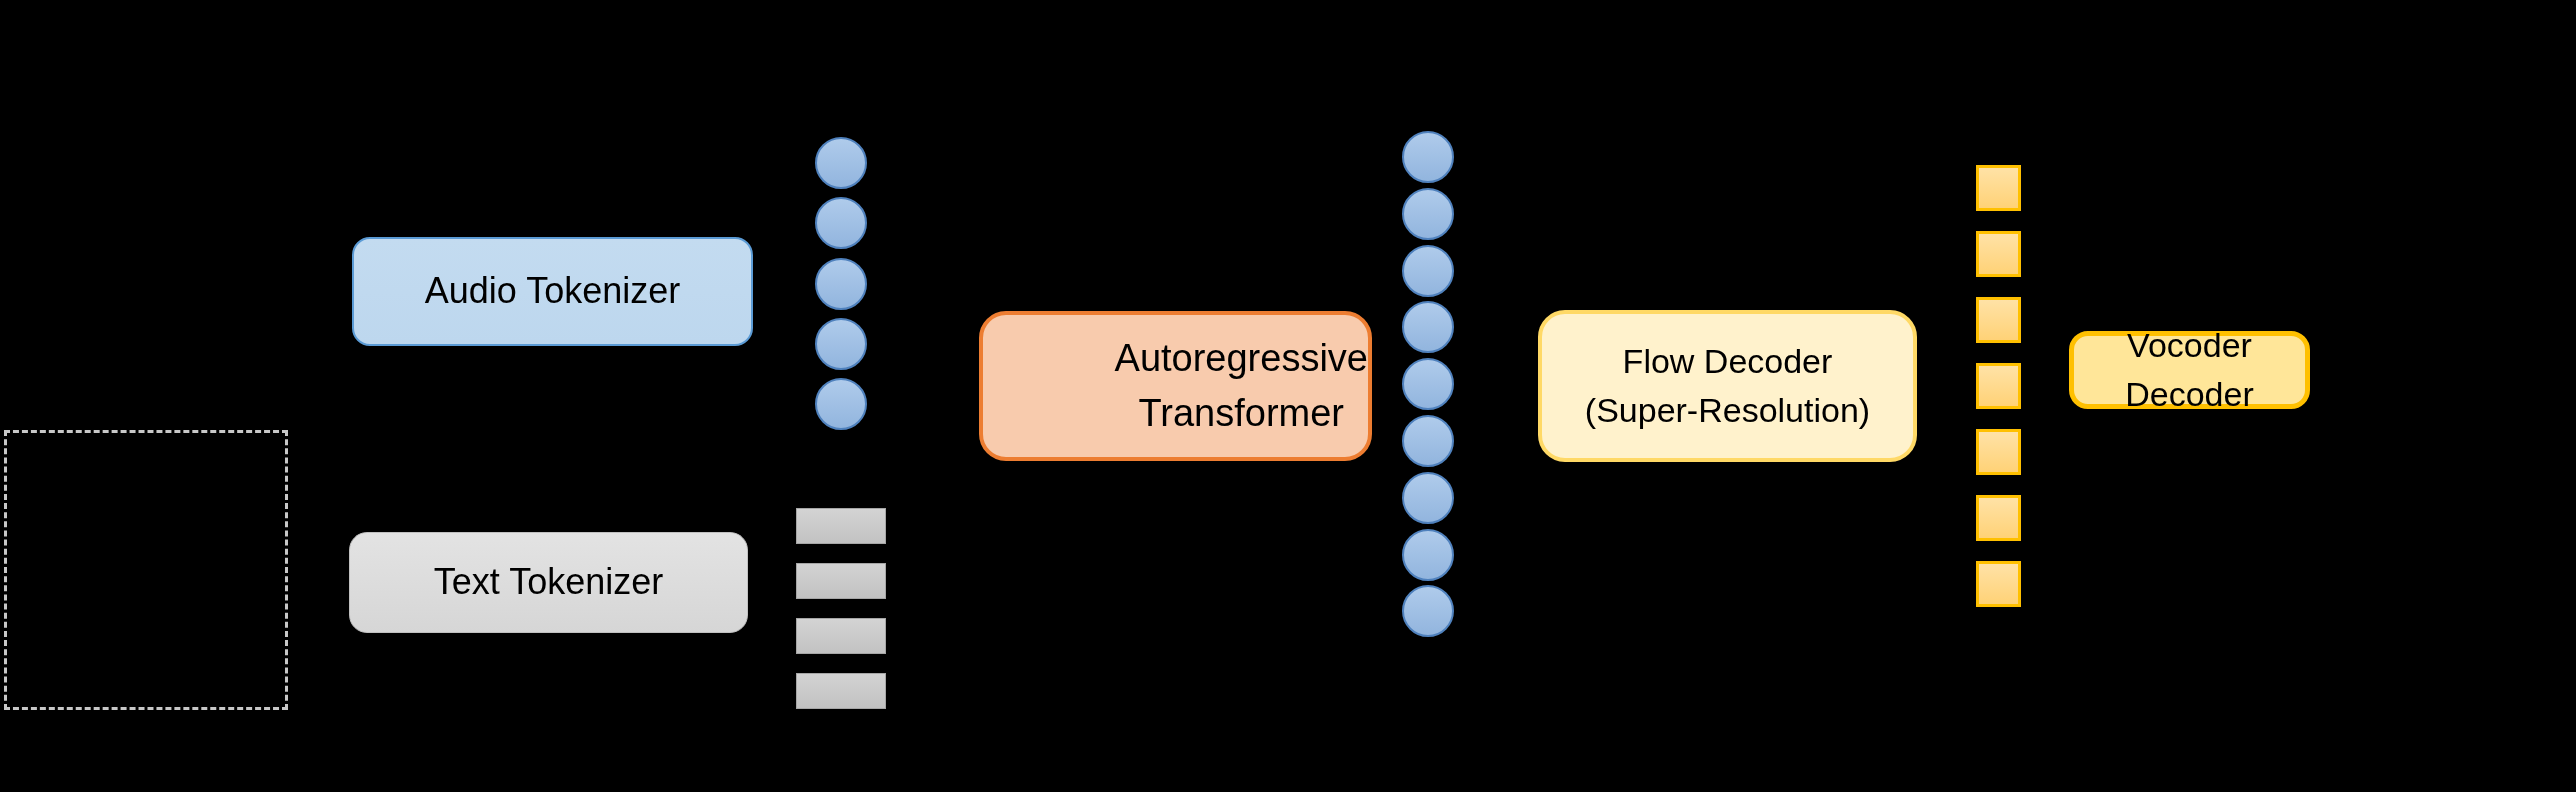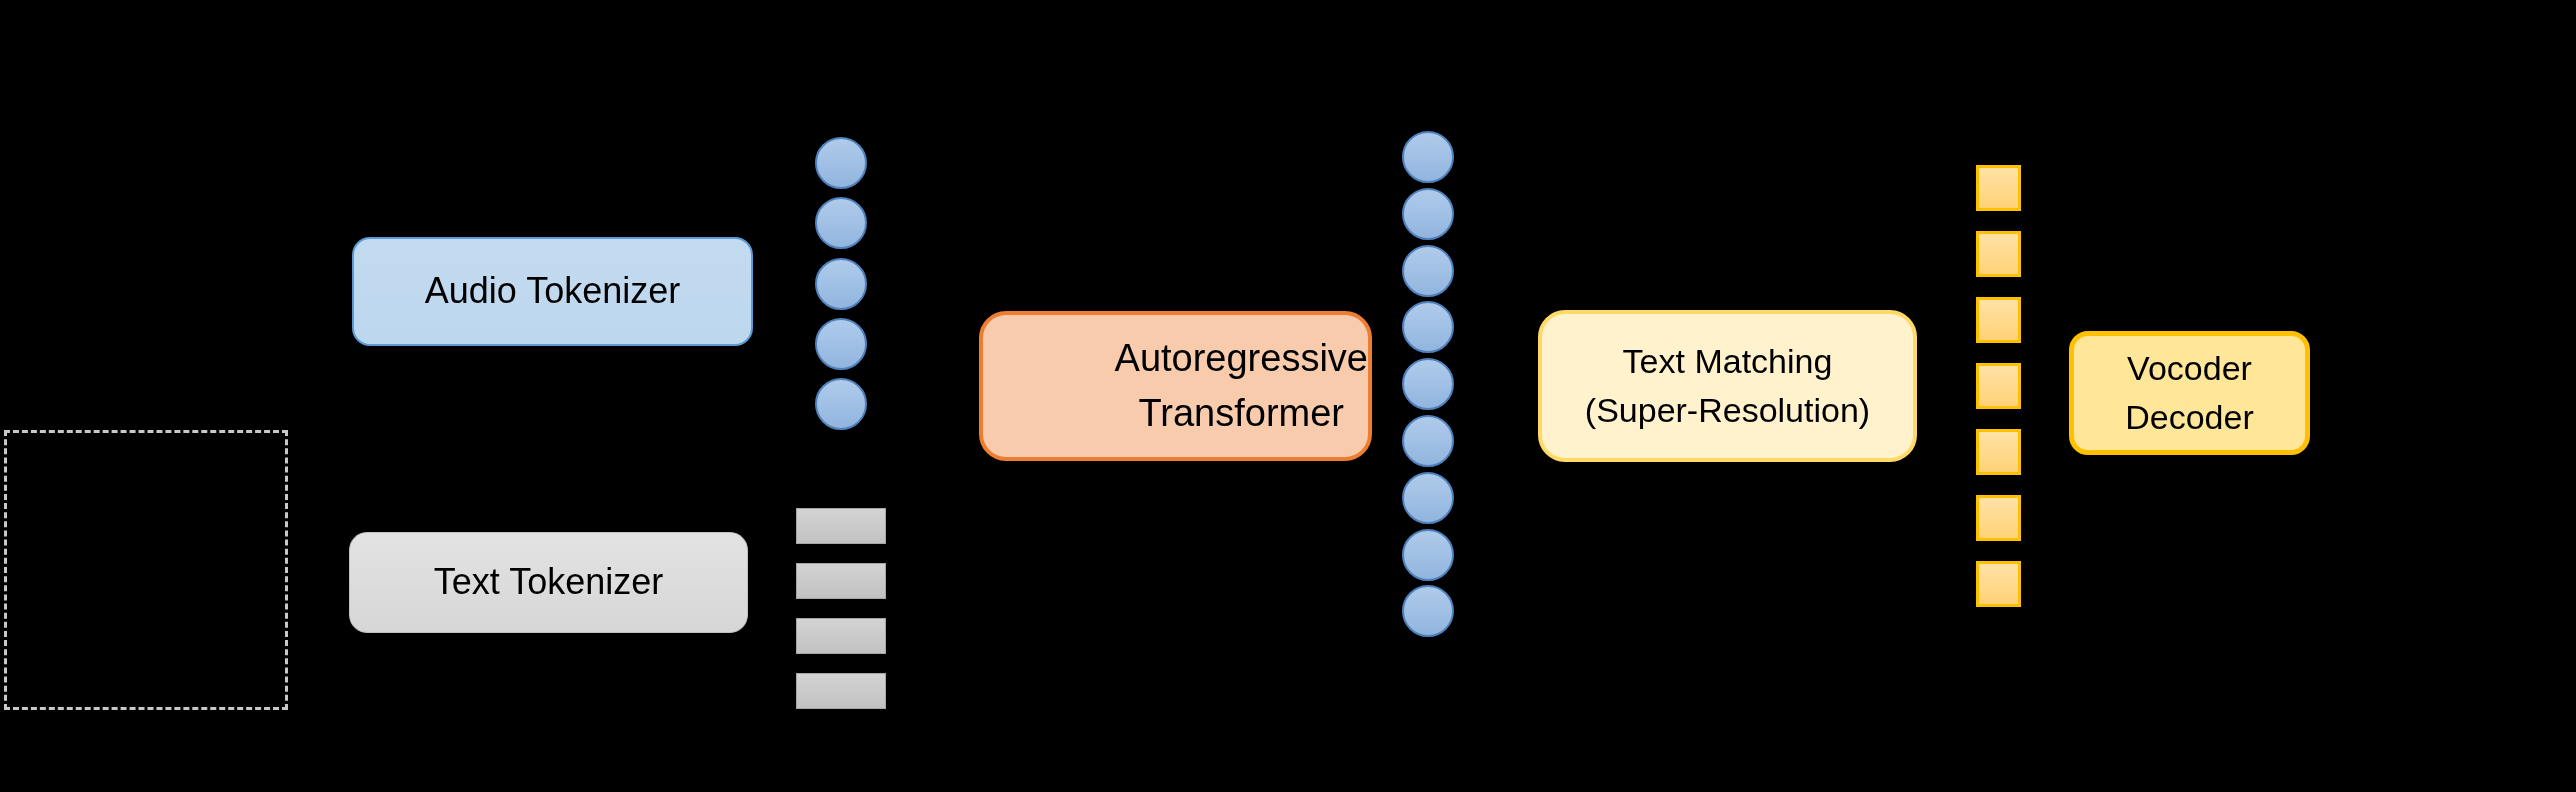--- a/index.html
+++ b/index.html
@@ -63,21 +63,21 @@
     justify-content: flex-end;
   }
   #flow-matching {
     left: 1538px; top: 310px; width: 379px; height: 152px;
     border-radius: 27px;
     border: 4.8px solid #FFD966;
     background: #FFF2CC;
     font-size: 34px;
   }
   #vocoder-decoder {
-    left: 2069px; top: 331px; width: 241px; height: 124px;
+    left: 2069px; top: 331px; width: 241px; height: 78px;
     border-radius: 19px;
     border: 5.3px solid #FFC000;
     background: #FFE699;
     font-size: 34px;
   }
   
   .token-column {
     position: absolute;
     display: flex;
     flex-direction: column;
@@ -146,21 +146,21 @@
       <span class="token circle" style="background: linear-gradient(rgb(175, 203, 235) 0%, rgb(146, 181, 222) 100%); border-color: rgb(79, 129, 189);"></span>
       <span class="token circle" style="background: linear-gradient(rgb(175, 203, 235) 0%, rgb(146, 181, 222) 100%); border-color: rgb(79, 129, 189);"></span>
       <span class="token circle" style="background: linear-gradient(rgb(175, 203, 235) 0%, rgb(146, 181, 222) 100%); border-color: rgb(79, 129, 189);"></span>
       <span class="token circle" style="background: linear-gradient(rgb(175, 203, 235) 0%, rgb(146, 181, 222) 100%); border-color: rgb(79, 129, 189);"></span>
       <span class="token circle" style="background: linear-gradient(rgb(175, 203, 235) 0%, rgb(146, 181, 222) 100%); border-color: rgb(79, 129, 189);"></span>
       <span class="token circle" style="background: linear-gradient(rgb(175, 203, 235) 0%, rgb(146, 181, 222) 100%); border-color: rgb(79, 129, 189);"></span>
       <span class="token circle" style="background: linear-gradient(rgb(175, 203, 235) 0%, rgb(146, 181, 222) 100%); border-color: rgb(79, 129, 189);"></span>
     </div>
 
   <div class="node" id="flow-matching">
-    <span class="node-label">Text Matching
+    <span class="node-label">Flow Decoder
 (Super-Resolution)</span>
   </div>
 
   <div class="token-column" id="upsampled-token-column">
       <span class="token square" style="background: linear-gradient(rgb(255, 226, 166) 0%, rgb(255, 210, 119) 100%); border-color: rgb(255, 192, 0);"></span>
       <span class="token square" style="background: linear-gradient(rgb(255, 226, 166) 0%, rgb(255, 210, 119) 100%); border-color: rgb(255, 192, 0);"></span>
       <span class="token square" style="background: linear-gradient(rgb(255, 226, 166) 0%, rgb(255, 210, 119) 100%); border-color: rgb(255, 192, 0);"></span>
       <span class="token square" style="background: linear-gradient(rgb(255, 226, 166) 0%, rgb(255, 210, 119) 100%); border-color: rgb(255, 192, 0);"></span>
       <span class="token square" style="background: linear-gradient(rgb(255, 226, 166) 0%, rgb(255, 210, 119) 100%); border-color: rgb(255, 192, 0);"></span>
       <span class="token square" style="background: linear-gradient(rgb(255, 226, 166) 0%, rgb(255, 210, 119) 100%); border-color: rgb(255, 192, 0);"></span>

